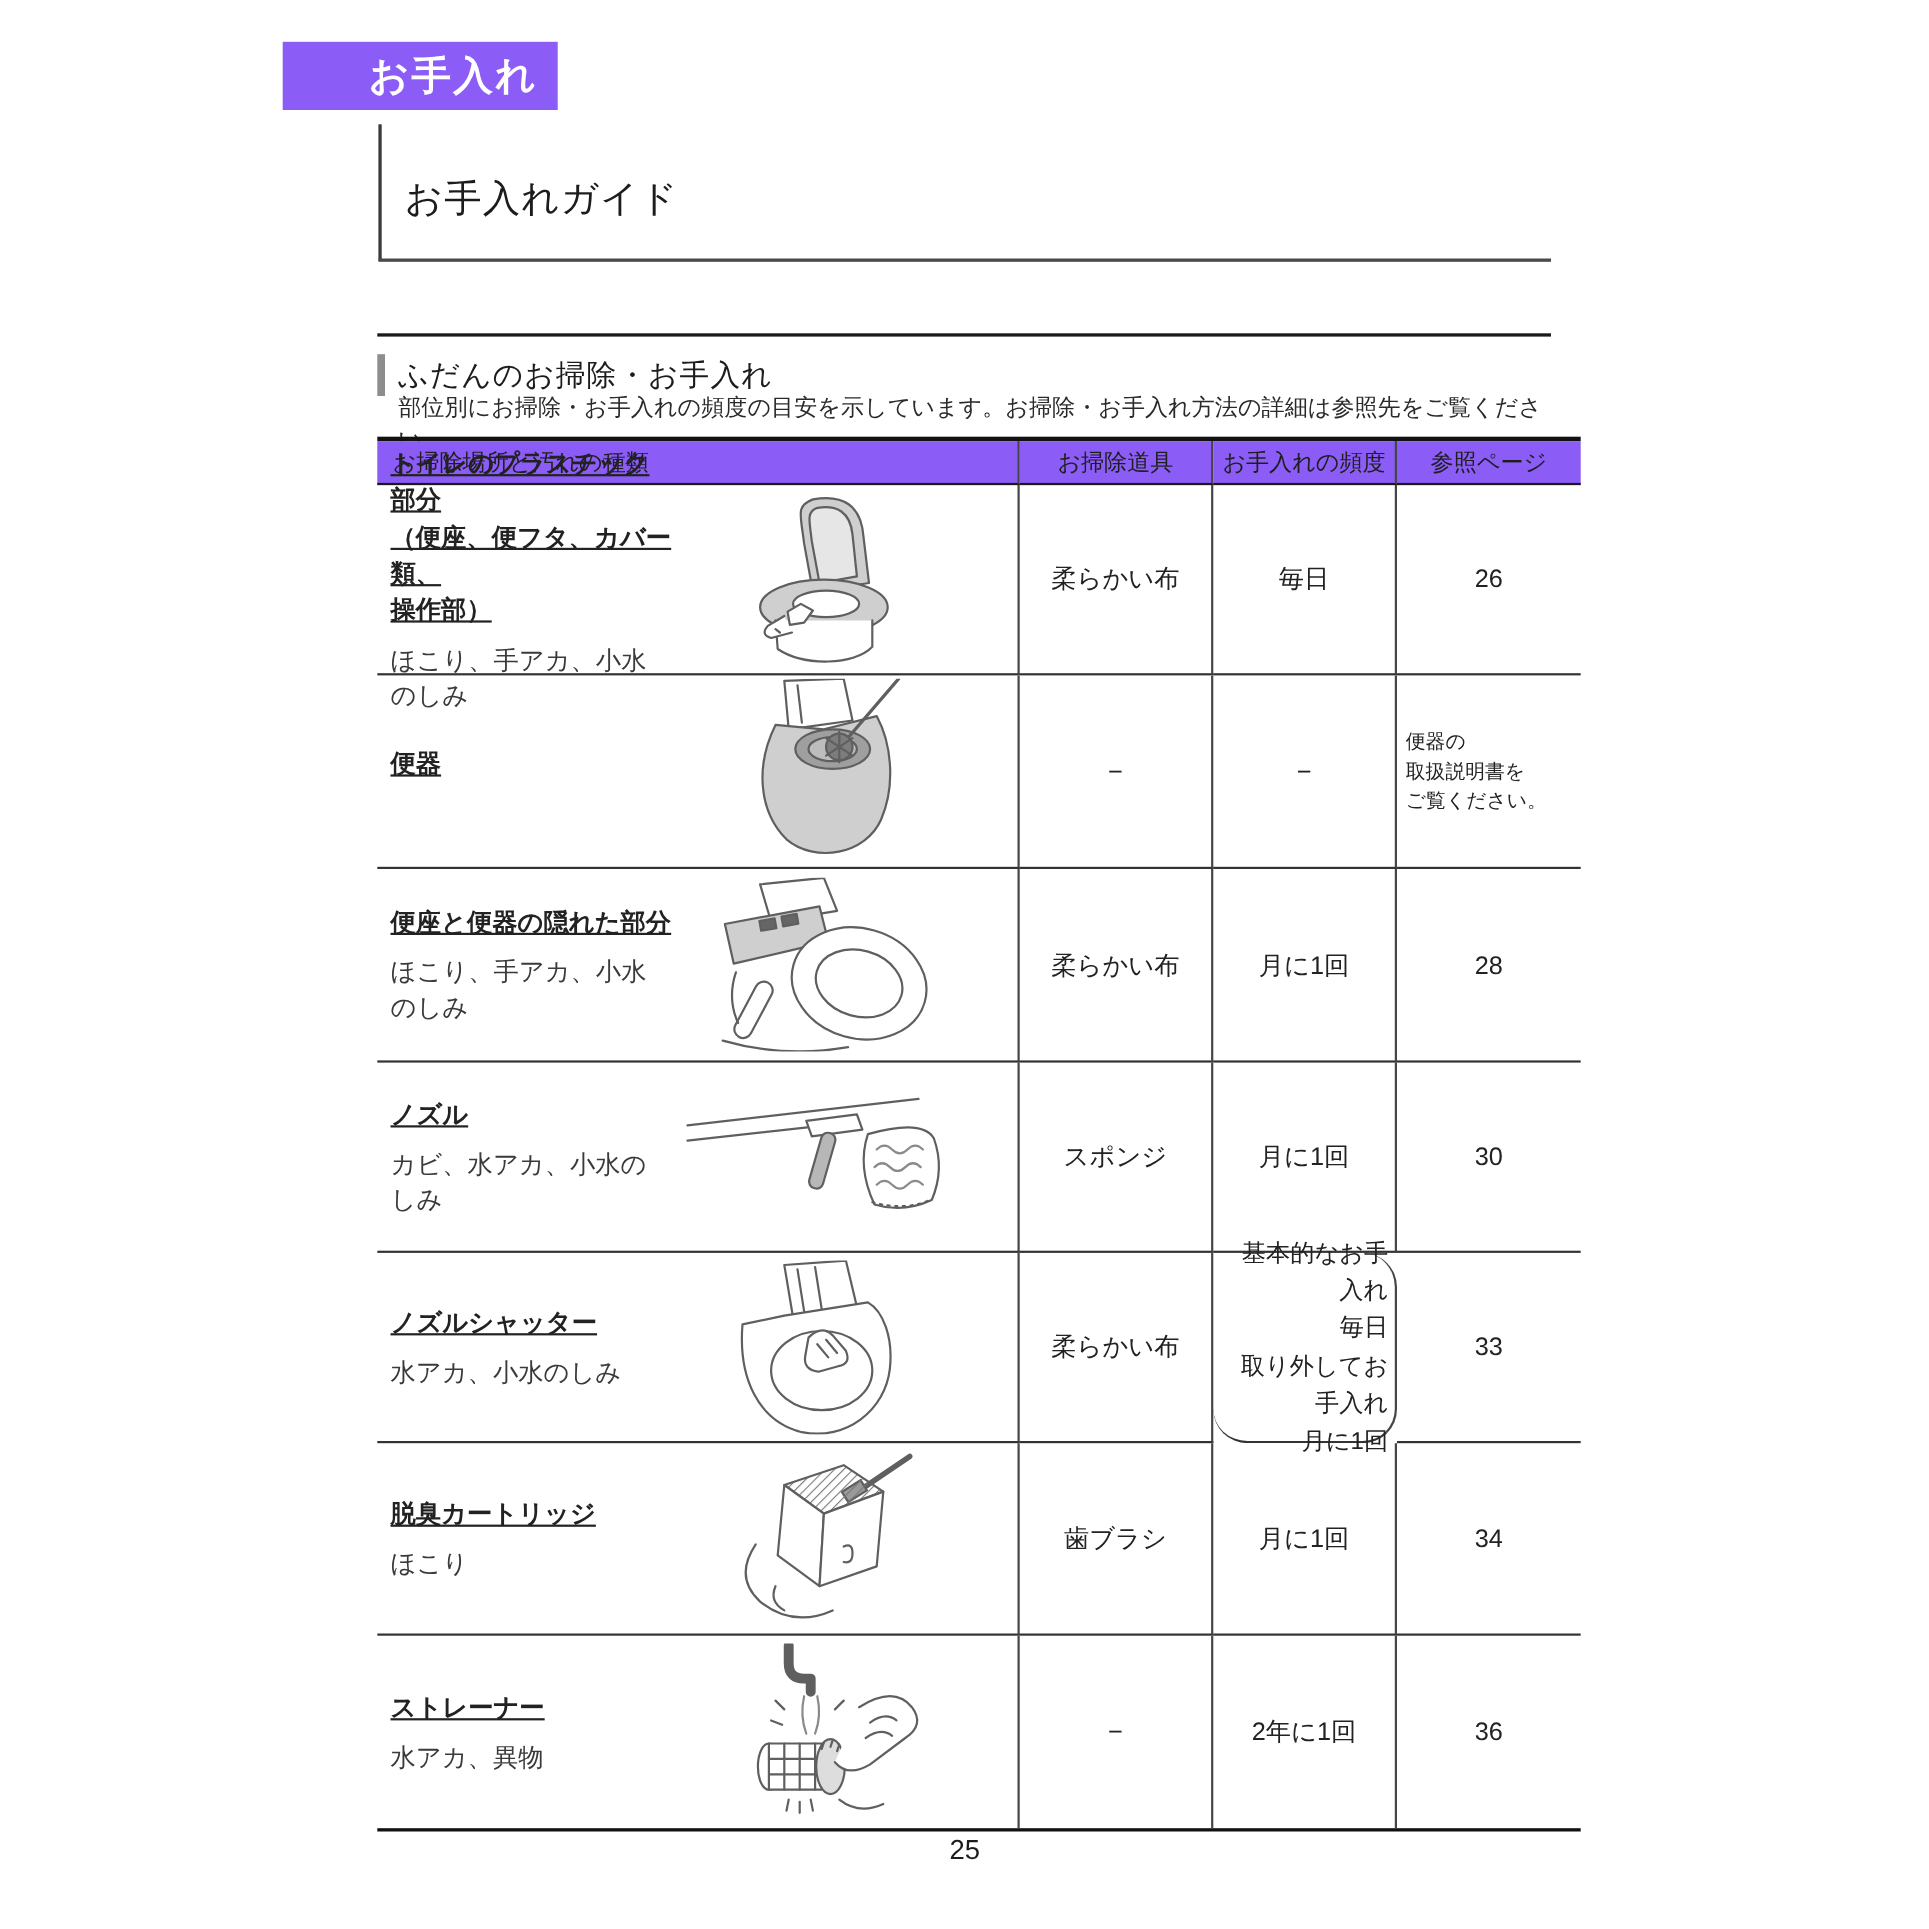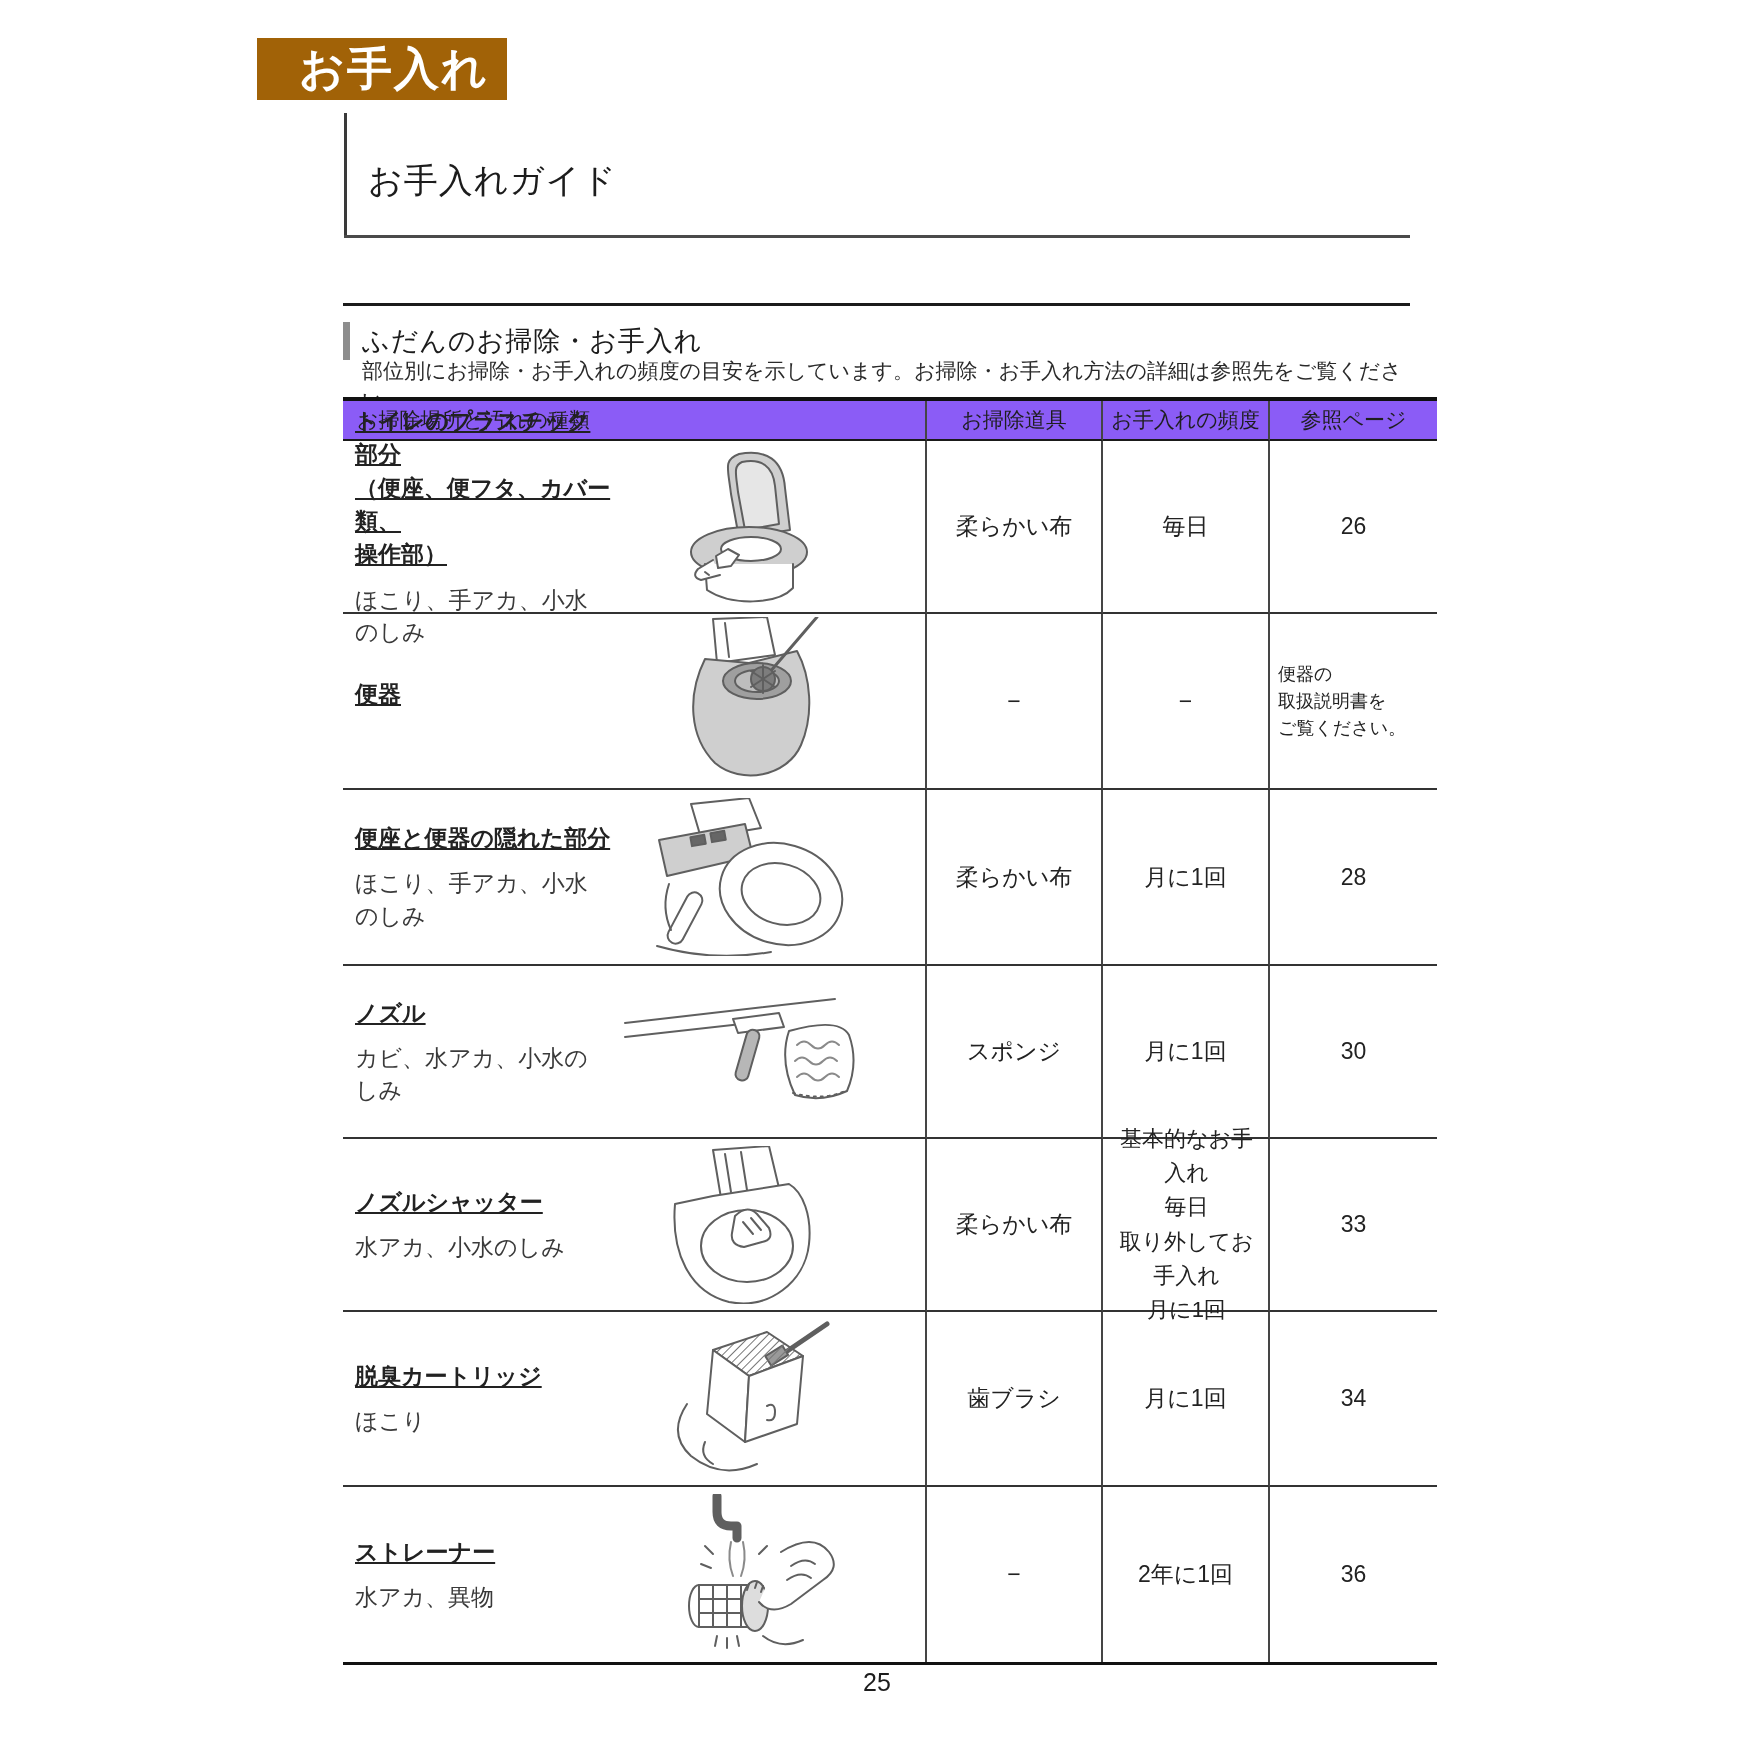--- a/index.html
+++ b/index.html
@@ -4,22 +4,22 @@
 <style>
   html,body{margin:0;padding:0;background:#fff;}
   #page{
     position:relative;width:1754px;height:1754px;background:#ffffff;
     font-family:"Liberation Sans","DejaVu Sans",sans-serif;color:#1c1c1c;
     overflow:hidden;
   }
   
   .chapter-tab{
     position:absolute;left:257px;top:38px;width:250px;height:62px;
-    background:#a16207;color:#ffffff;display:flex;align-items:center;justify-content:flex-end;
-    padding-right:18px;box-sizing:border-box;font-size:45px;font-weight:bold;letter-spacing:2px;
+    background:#8b5cf6;color:#ffffff;display:flex;align-items:center;justify-content:flex-end;
+    padding-right:18px;box-sizing:border-box;font-size:36px;font-weight:bold;letter-spacing:2px;
   }
   
   .title-vline{position:absolute;left:344px;top:113px;width:3px;height:124px;background:#3a3a3a;}
   .page-title{position:absolute;left:368px;top:158px;font-size:34px;font-weight:500;letter-spacing:1px;}
   .title-underline{position:absolute;left:344px;top:235px;width:1066px;height:3px;background:#4a4a4a;}
   
   .section-box{position:absolute;left:343px;top:303px;width:1067px;border-top:3px solid #1b1b1b;}
   .section-inner{display:flex;align-items:center;padding-top:16px;}
   .section-bar{width:7px;height:38px;background:#8d8d8d;margin-right:12px;}
   .section-title{font-size:27px;font-weight:500;letter-spacing:1px;}
@@ -39,21 +39,21 @@
   .cr{border-right:2px solid #454545;}
   .bb{border-bottom:2px solid #333;}
   .th{background:#8b5cf6;font-size:21px;color:#1e1e1e;border-bottom:2px solid #1a1a1a;}
   .th-left{justify-content:flex-start;padding-left:14px;}
   .loc-cell{justify-content:flex-start;}
   .loc-text{flex:0 0 268px;padding-left:12px;box-sizing:border-box;}
   .loc-title{font-size:23px;font-weight:bold;line-height:1.45;text-decoration:underline;}
   .loc-dirt{font-size:23px;font-weight:normal;color:#3a3a3a;margin-top:12px;line-height:1.4;}
   .illu{flex:1;display:flex;align-items:center;justify-content:center;padding-right:55px;}
   .preline{white-space:pre-line;}
-  .freq-multiline{justify-content:flex-start;text-align:center;padding:0 6px 0 8px;font-size:22px;line-height:1.55;}
+  .freq-multiline{justify-content:flex-start;text-align:right;padding:0 6px 0 8px;font-size:22px;line-height:1.55;border-radius:31px;}
   .ref-note{justify-content:flex-start;text-align:left;padding-left:8px;font-size:18px;line-height:1.5;}
   .page-number{position:absolute;left:0;right:0;top:1668px;text-align:center;font-size:25px;color:#1c1c1c;}
   
   .illu svg{display:block;}
 </style>
 </head>
 <body>
 
 <div id="page">
 

